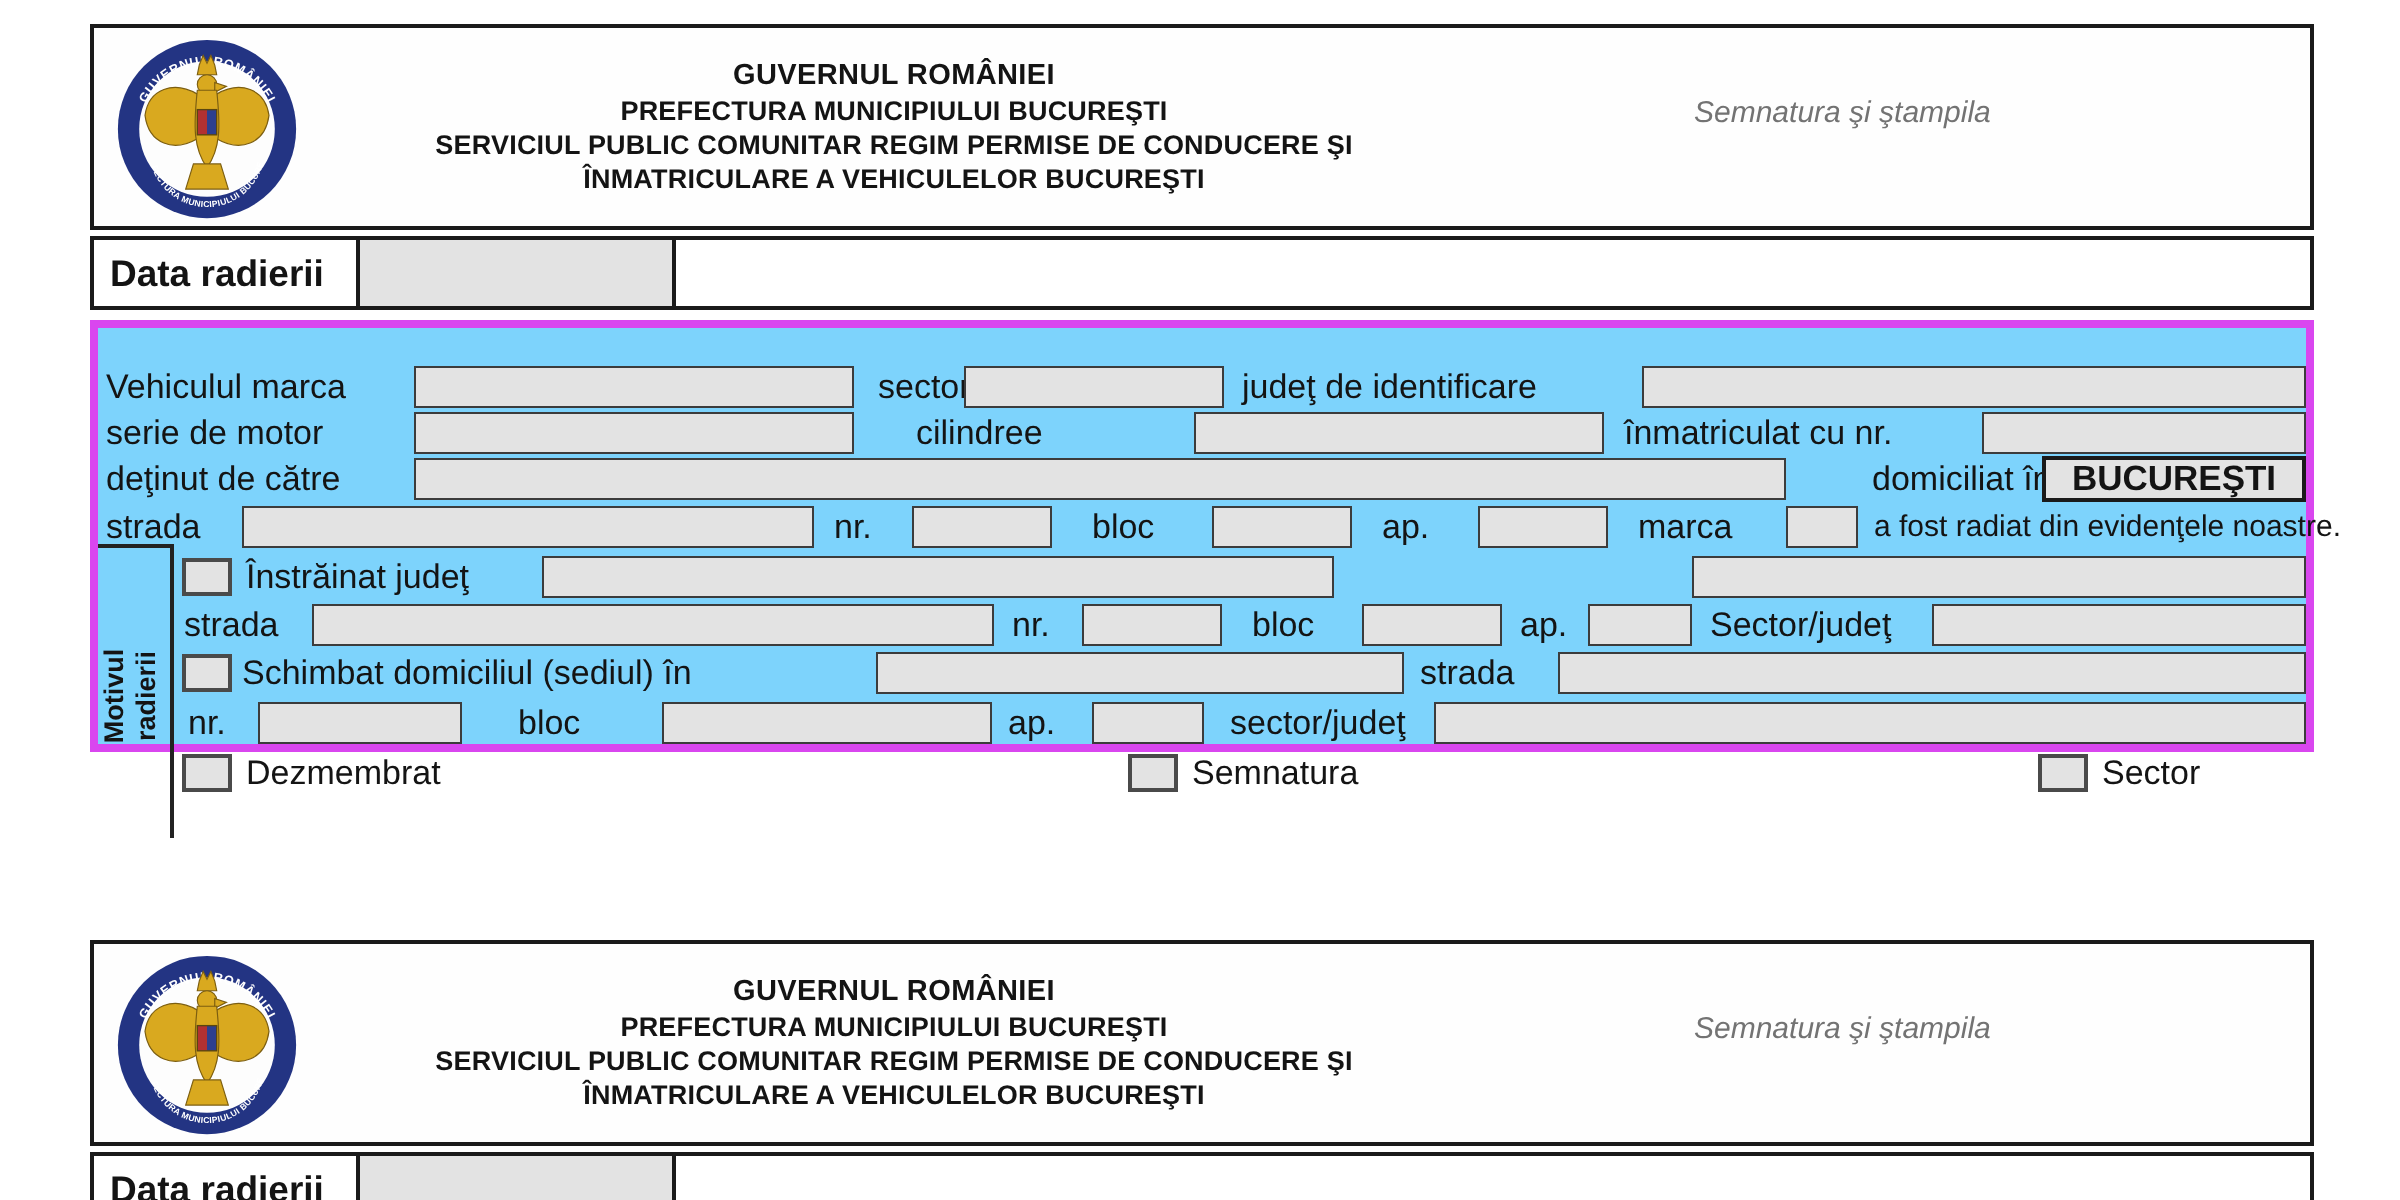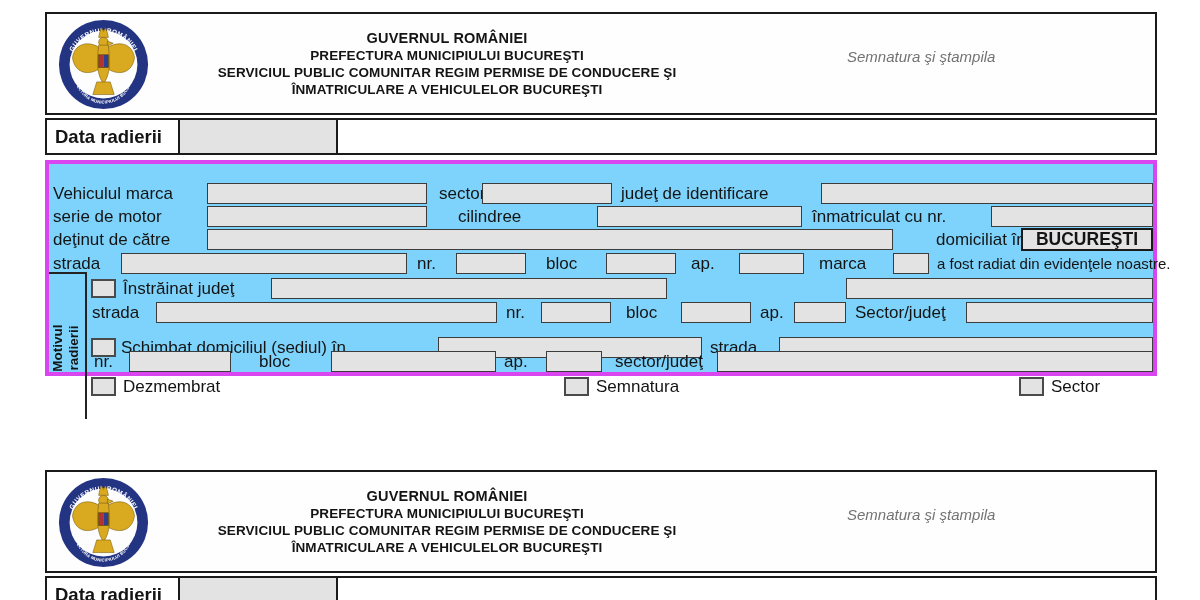--- a/index.html
+++ b/index.html
@@ -147,21 +147,21 @@
         <span class="lbl" style="left:457px">nr.</span>
         <span class="fbox" style="left:492px;width:70px"></span>
         <span class="lbl" style="left:577px">bloc</span>
         <span class="fbox" style="left:632px;width:70px"></span>
         <span class="lbl" style="left:711px">ap.</span>
         <span class="fbox" style="left:745px;width:52px"></span>
         <span class="lbl" style="left:806px">Sector/judeţ</span>
         <span class="fbox" style="left:917px;width:187px"></span>
       </div>
 
-      <div class="row" style="top:172px">
+      <div class="row" style="top:161px">
         <span class="cb" style="left:42px"></span>
         <span class="lbl" style="left:72px">Schimbat domiciliul (sediul) în</span>
         <span class="fbox" style="left:389px;width:264px"></span>
         <span class="lbl" style="left:661px">strada</span>
         <span class="fbox" style="left:730px;width:374px"></span>
       </div>
 
       <div class="row" style="top:186px">
         <span class="lbl" style="left:45px">nr.</span>
         <span class="fbox" style="left:80px;width:102px"></span>

